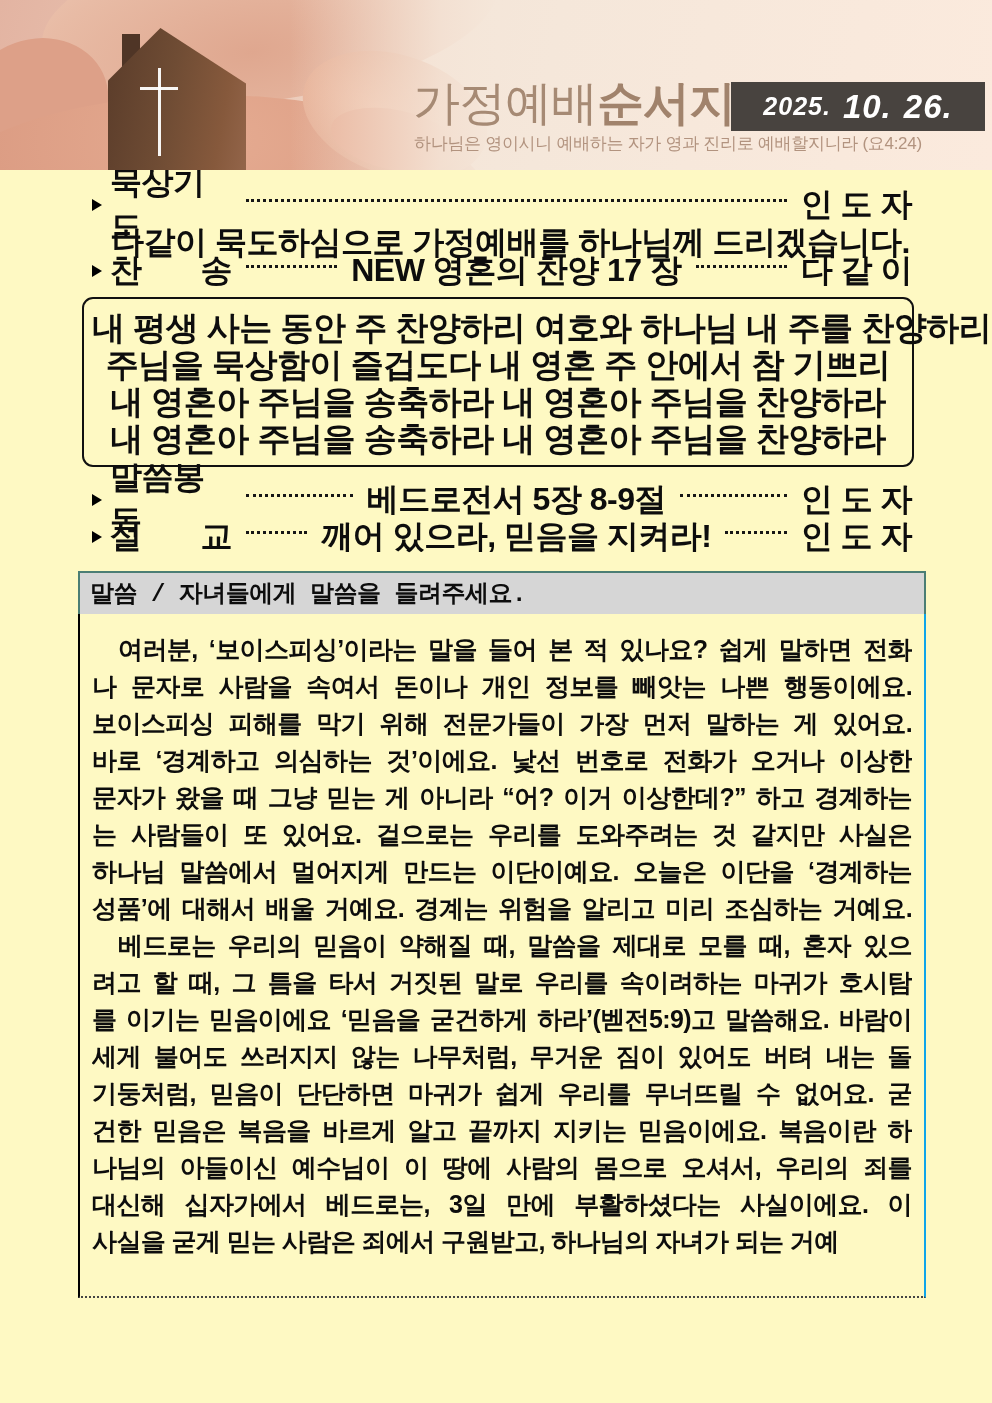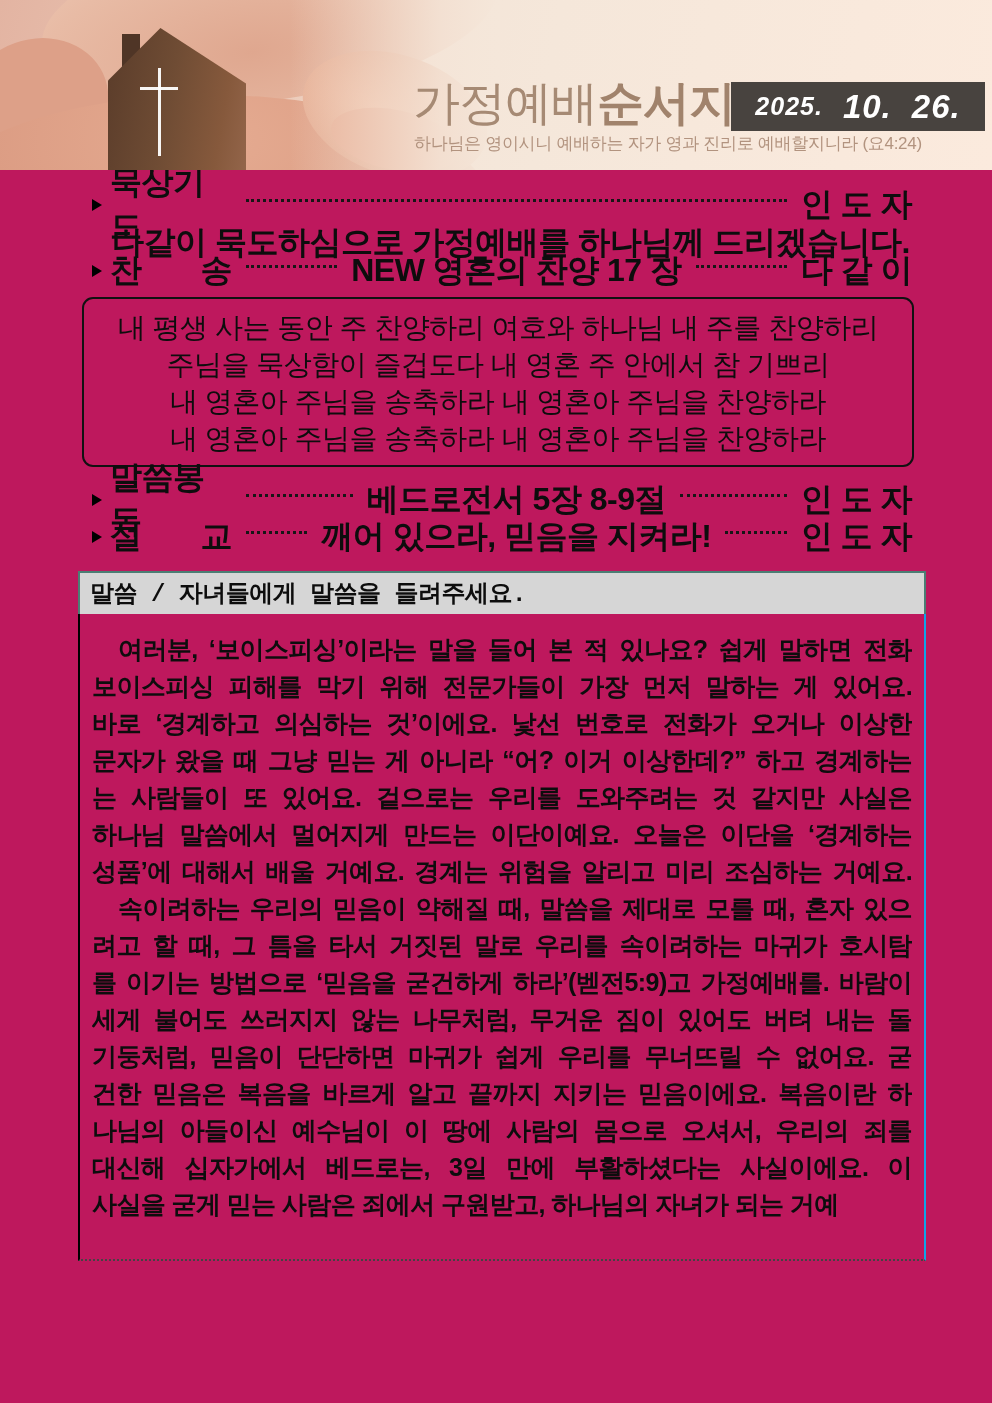--- a/index.html
+++ b/index.html
@@ -1,21 +1,21 @@
 <!DOCTYPE html>
 <html lang="ko"><head>
 <meta charset="utf-8">
 <style>
   html,body{margin:0;padding:0;}
   body{
     width:992px;height:1403px;background:#ffffff;overflow:hidden;
     font-family:"Liberation Sans","DejaVu Sans",sans-serif;
     color:#0d0d0d;
   }
-  .page{position:relative;width:992px;height:1403px;background:#be185d;}
+  .page{position:relative;width:992px;height:1403px;background:#fef9c3;}
 
   
   .banner{position:relative;width:992px;height:170px;overflow:hidden;
     background:linear-gradient(100deg,#f0ddd0 0%,#f5e7da 55%,#fbeadd 100%);}
   .photo{position:absolute;left:0;top:0;width:500px;height:170px;overflow:hidden;
     background:linear-gradient(105deg,#e3b4a2 0%,#ecccbb 60%,#f4e2d4 100%);}
   .hand-upper{position:absolute;left:40px;top:-70px;width:460px;height:170px;border-radius:50%;
     background:radial-gradient(ellipse at 45% 70%,#dfa78f 0%,#e8bba5 60%,#eecbb8 100%);transform:rotate(-8deg);}
   .hand-lower{position:absolute;left:-70px;top:95px;width:560px;height:220px;border-radius:50%;
     background:radial-gradient(ellipse at 50% 20%,#e5ab91 0%,#dc9d84 55%,#d28f76 100%);}
@@ -33,41 +33,41 @@
   .cross-h{position:absolute;left:140px;top:87px;width:38px;height:3px;background:rgba(255,255,255,.95);}
   .photo-fade{position:absolute;inset:0;
     background:linear-gradient(to right,rgba(245,231,218,0) 58%,rgba(245,231,218,.85) 88%,#f5e7da 100%);}
 
   .title-wrap{position:absolute;left:413px;top:72px;white-space:nowrap;}
   .title-light{font-size:47px;font-weight:300;color:#a68a74;letter-spacing:-1px;}
   .title-bold{font-size:47px;font-weight:800;color:#a1836c;letter-spacing:-1px;}
   .subtitle{position:absolute;left:414px;top:132px;font-size:17px;color:#b2937f;letter-spacing:-0.3px;white-space:nowrap;}
 
   .date-badge{position:absolute;left:731px;top:82px;width:254px;height:49px;background:#48433f;
-    display:flex;align-items:center;justify-content:center;gap:20px;color:#fff;
+    display:flex;align-items:center;justify-content:center;gap:12px;color:#fff;
     font-style:italic;font-weight:bold;}
   .date-year{font-size:25px;letter-spacing:1px;}
   .date-md{font-size:33px;letter-spacing:1px;}
 
   
   .order{margin:18px 78px 0 78px;}
   .order-row{display:flex;align-items:center;height:33px;font-size:32px;font-weight:bold;letter-spacing:-0.5px;}
   .tri{width:0;height:0;border-left:10px solid #000;border-top:6px solid transparent;
     border-bottom:6px solid transparent;margin:0 8px 0 14px;flex:0 0 auto;}
   .order-label{flex:0 0 auto;display:inline-block;width:122px;text-align:justify;text-align-last:justify;}
   .leader{flex:1 1 auto;border-bottom:3px dotted #161616;margin:0 14px 9px 14px;min-width:24px;}
   .order-center{flex:0 0 auto;white-space:nowrap;}
   .order-right{flex:0 0 auto;text-align:right;white-space:nowrap;padding-right:2px;}
   .order-note{height:33px;font-size:32px;font-weight:bold;text-align:center;letter-spacing:-0.5px;
     padding-left:30px;white-space:nowrap;}
 
   
   .hymn-box{margin:10px 78px 0 82px;border:2px solid #111;border-radius:11px;
     padding:10px 8px 8px 8px;}
-  .hymn-line{font-size:28px;font-weight:normal;text-align:center;line-height:37px;
+  .hymn-line{font-size:33px;font-weight:bold;text-align:center;line-height:37px;
     letter-spacing:-0.5px;white-space:nowrap;}
 
   .readings{margin:14px 78px 0 78px;}
   .readings .order-row{height:37px;}
 
   
   .msg-header{margin:16px 66px 0 78px;background:#d6d6d6;
     border:2px solid #4b7e74;border-bottom:none;
     font-size:24px;font-weight:bold;padding:4px 10px 5px 10px;letter-spacing:-0.5px;font-family:Liberation Mono, monospace;}
   .msg-body{margin:0 66px 0 78px;border-left:2px solid #000;border-right:2px solid #0ea5e9;
@@ -144,29 +144,30 @@
       <span class="leader"></span>
       <span class="order-center">깨어 있으라, 믿음을 지켜라!</span>
       <span class="leader"></span>
       <span class="order-right">인 도 자</span>
     </div>
   </div>
 
   <div class="msg-header">말씀 / 자녀들에게 말씀을 들려주세요.</div>
   <div class="msg-body">
     <div class="line indent">여러분, ‘보이스피싱’이라는 말을 들어 본 적 있나요? 쉽게 말하면 전화</div>
+    <div class="line">나 문자로 사람을 속여서 돈이나 개인 정보를 빼앗는 나쁜 행동이에요.</div>
     <div class="line">보이스피싱 피해를 막기 위해 전문가들이 가장 먼저 말하는 게 있어요.</div>
     <div class="line">바로 ‘경계하고 의심하는 것’이에요. 낯선 번호로 전화가 오거나 이상한</div>
     <div class="line">문자가 왔을 때 그냥 믿는 게 아니라 “어? 이거 이상한데?” 하고 경계하는</div>
     <div class="line">는 사람들이 또 있어요. 겉으로는 우리를 도와주려는 것 같지만 사실은</div>
     <div class="line">하나님 말씀에서 멀어지게 만드는 이단이예요. 오늘은 이단을 ‘경계하는</div>
     <div class="line">성품’에 대해서 배울 거예요. 경계는 위험을 알리고 미리 조심하는 거예요.</div>
-    <div class="line indent">속이려하는 우리의 믿음이 약해질 때, 말씀을 제대로 모를 때, 혼자 있으</div>
+    <div class="line indent">베드로는 우리의 믿음이 약해질 때, 말씀을 제대로 모를 때, 혼자 있으</div>
     <div class="line">려고 할 때, 그 틈을 타서 거짓된 말로 우리를 속이려하는 마귀가 호시탐</div>
-    <div class="line">를 이기는 방법으로 ‘믿음을 굳건하게 하라’(벧전5:9)고 가정예배를. 바람이</div>
+    <div class="line">를 이기는 믿음이에요 ‘믿음을 굳건하게 하라’(벧전5:9)고 말씀해요. 바람이</div>
     <div class="line">세게 불어도 쓰러지지 않는 나무처럼, 무거운 짐이 있어도 버텨 내는 돌</div>
     <div class="line">기둥처럼, 믿음이 단단하면 마귀가 쉽게 우리를 무너뜨릴 수 없어요. 굳</div>
     <div class="line">건한 믿음은 복음을 바르게 알고 끝까지 지키는 믿음이에요. 복음이란 하</div>
     <div class="line">나님의 아들이신 예수님이 이 땅에 사람의 몸으로 오셔서, 우리의 죄를</div>
     <div class="line">대신해 십자가에서 베드로는, 3일 만에 부활하셨다는 사실이에요. 이</div>
     <div class="line endline">사실을 굳게 믿는 사람은 죄에서 구원받고, 하나님의 자녀가 되는 거예</div>
   </div>
 
 </div>
 

